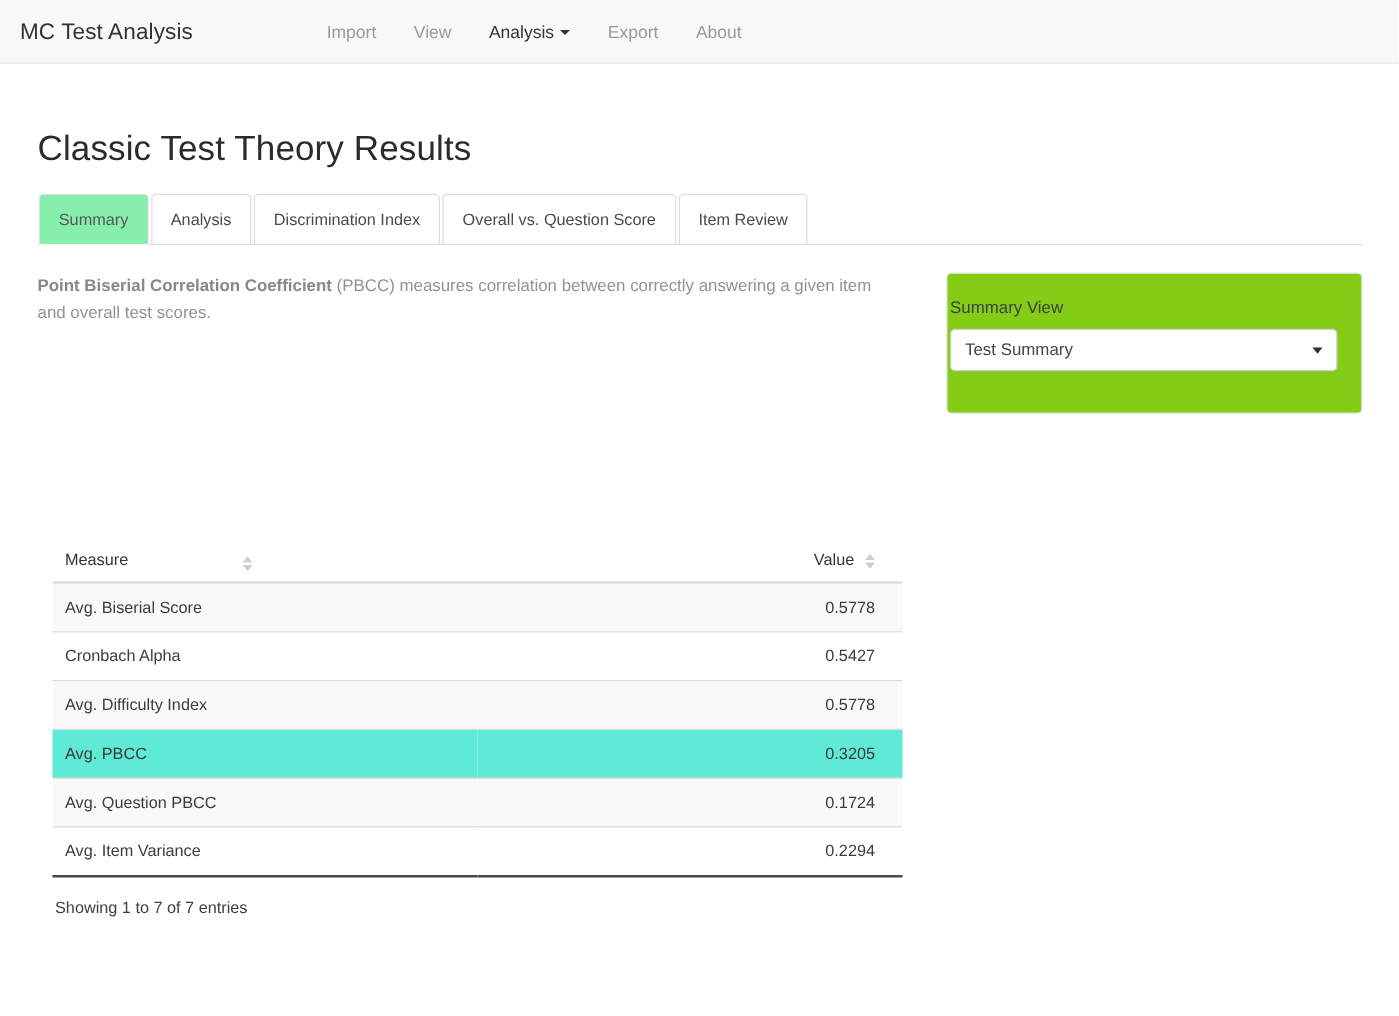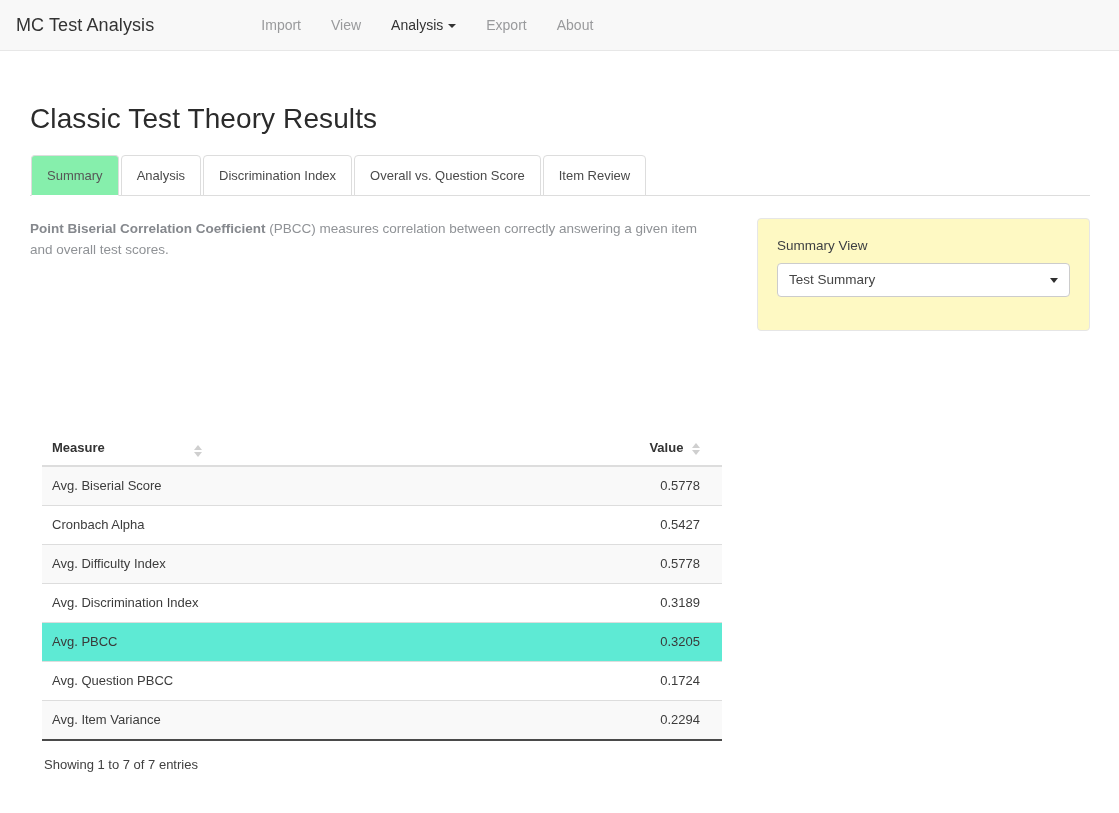--- a/index.html
+++ b/index.html
@@ -123,24 +123,24 @@
     margin: 0;
     max-width: 672px;
   }
   .description strong {
     color: #85888d;
     font-weight: bold;
   }
 
   
   .well {
-    background: #fef9c3;
+    background: #84cc16;
     border: 1px solid #e6e6e6;
     border-radius: 4px;
-    padding: 19px 19px 22px 19px;
+    padding: 19px 19px 22px 2px;
     min-height: 113px;
   }
   .well-label {
     font-size: 13.5px;
     color: #3d3f42;
     margin-bottom: 10px;
   }
   .select-wrap { position: relative; }
   .select-box {
     height: 34px;
@@ -174,21 +174,21 @@
     padding-left: 12px;
   }
   table.data {
     border-collapse: collapse;
     width: 680px;
     table-layout: fixed;
   }
   table.data th {
     font-size: 13px;
     color: #333333;
-    font-weight: bold;
+    font-weight: normal;
     text-align: left;
     padding: 9px 10px 10px 10px;
     border-bottom: 2px solid #dddddd;
     vertical-align: bottom;
     position: relative;
   }
   table.data th.value-col { text-align: right; padding-right: 22px; }
   table.data td {
     font-size: 13px;
     color: #3c3c3c;
@@ -302,24 +302,20 @@
           <td class="value-col">0.5778</td>
         </tr>
         <tr>
           <td>Cronbach Alpha</td>
           <td class="value-col">0.5427</td>
         </tr>
         <tr>
           <td>Avg. Difficulty Index</td>
           <td class="value-col">0.5778</td>
         </tr>
-        <tr>
-          <td>Avg. Discrimination Index</td>
-          <td class="value-col">0.3189</td>
-        </tr>
         <tr class="selected">
           <td>Avg. PBCC</td>
           <td class="value-col">0.3205</td>
         </tr>
         <tr>
           <td>Avg. Question PBCC</td>
           <td class="value-col">0.1724</td>
         </tr>
         <tr>
           <td>Avg. Item Variance</td>

